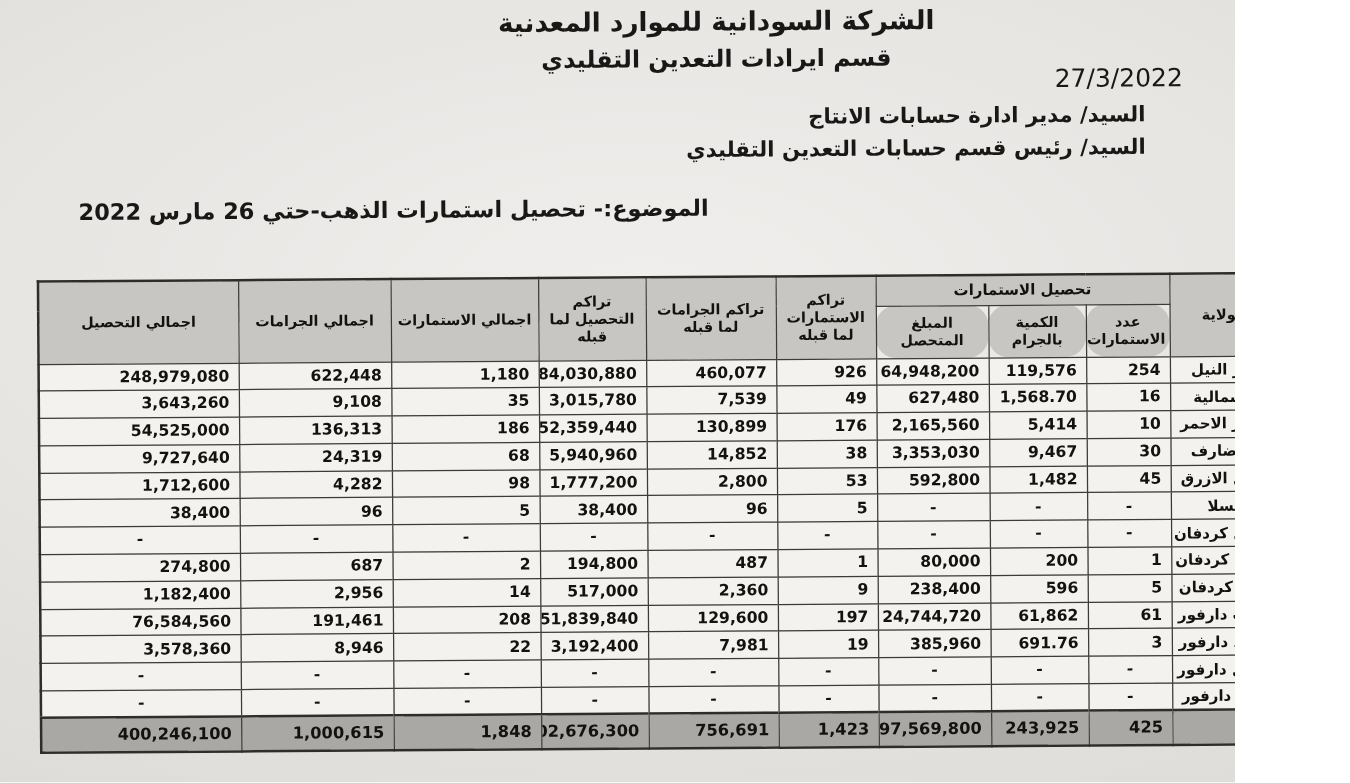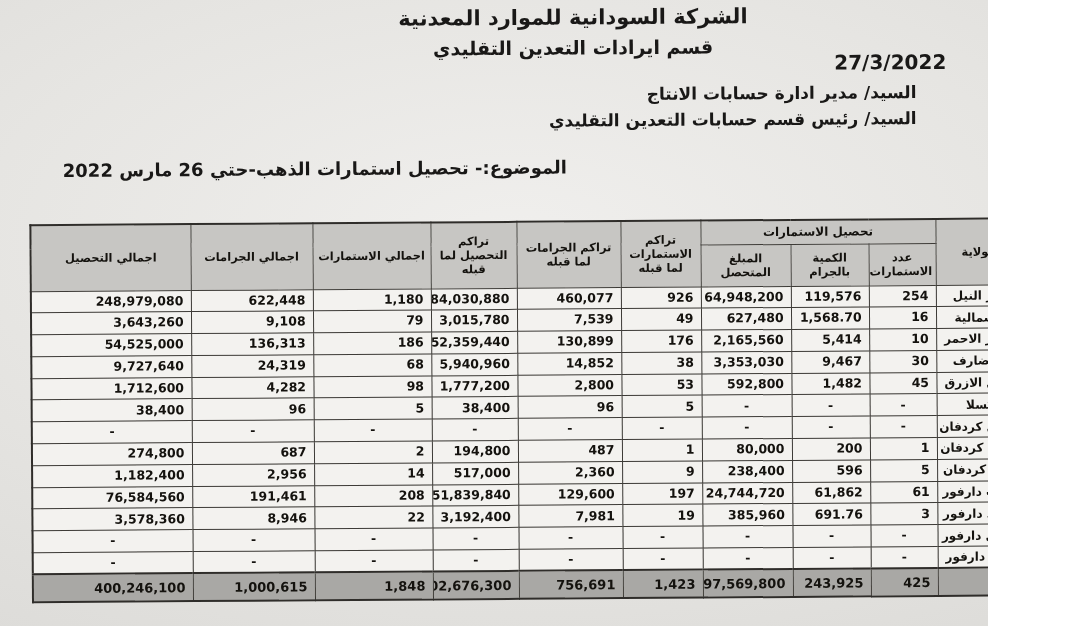--- a/index.html
+++ b/index.html
@@ -31,21 +31,21 @@
     text-align: center;
     font-weight: bold;
     direction: rtl;
   }
   .org-line1 { font-size: 21px; letter-spacing: 0.5px; }
   .org-line2 { font-size: 19px; margin-top: 7px; }
   .date-line {
     position: absolute;
     top: 53px; right: 40px;
     font-size: 20px;
-    font-weight: bold;
+    font-weight: normal;
     margin-left: 22px;
   }
   .addr-block {
     position: absolute;
     top: 82px; right: 70px;
     text-align: right;
     direction: rtl;
     font-size: 17px;
     font-weight: bold;
     line-height: 1.55;
@@ -77,21 +77,21 @@
   table.report th {
     background: var(--header-bg, #c7c6c3);
     font-size: 11.5px;
     font-weight: bold;
     line-height: 1.25;
     padding: 1px 3px;
     text-align: center;
     color: #14120e;
   }
   thead tr.group-row th.group-cell { height: 24px; font-size: 12px; }
-  thead tr.sub-row th { height: 42px; }
+  thead tr.sub-row th { height: 42px; border-radius: 16px; }
   table.report td {
     background: var(--cell-bg, #f3f2ef);
     height: 21.8px;
     font-size: 12.5px;
     font-weight: bold;
     line-height: 1;
     padding: 0 7px 0 3px;
     text-align: right;
     color: #14120e;
     white-space: nowrap;
@@ -177,21 +177,21 @@
           </tr>
           <tr>
             <td class="center">2</td>
             <td class="state-cell">الشمالية</td>
             <td>16</td>
             <td>1,568.70</td>
             <td>627,480</td>
             <td>49</td>
             <td>7,539</td>
             <td>3,015,780</td>
-            <td>79</td>
+            <td>35</td>
             <td>9,108</td>
             <td>3,643,260</td>
           </tr>
           <tr>
             <td class="center">3</td>
             <td class="state-cell">البحر الاحمر</td>
             <td>10</td>
             <td>5,414</td>
             <td>2,165,560</td>
             <td>176</td>

